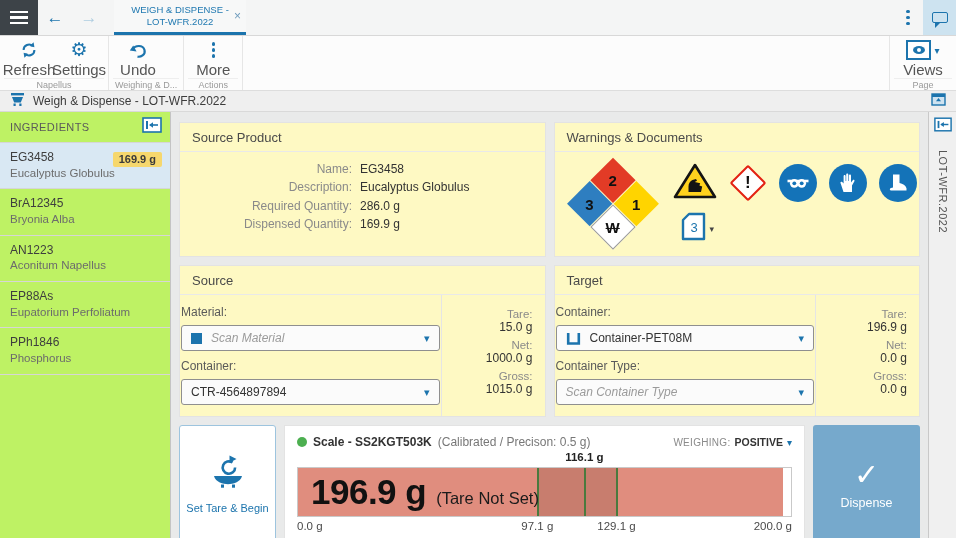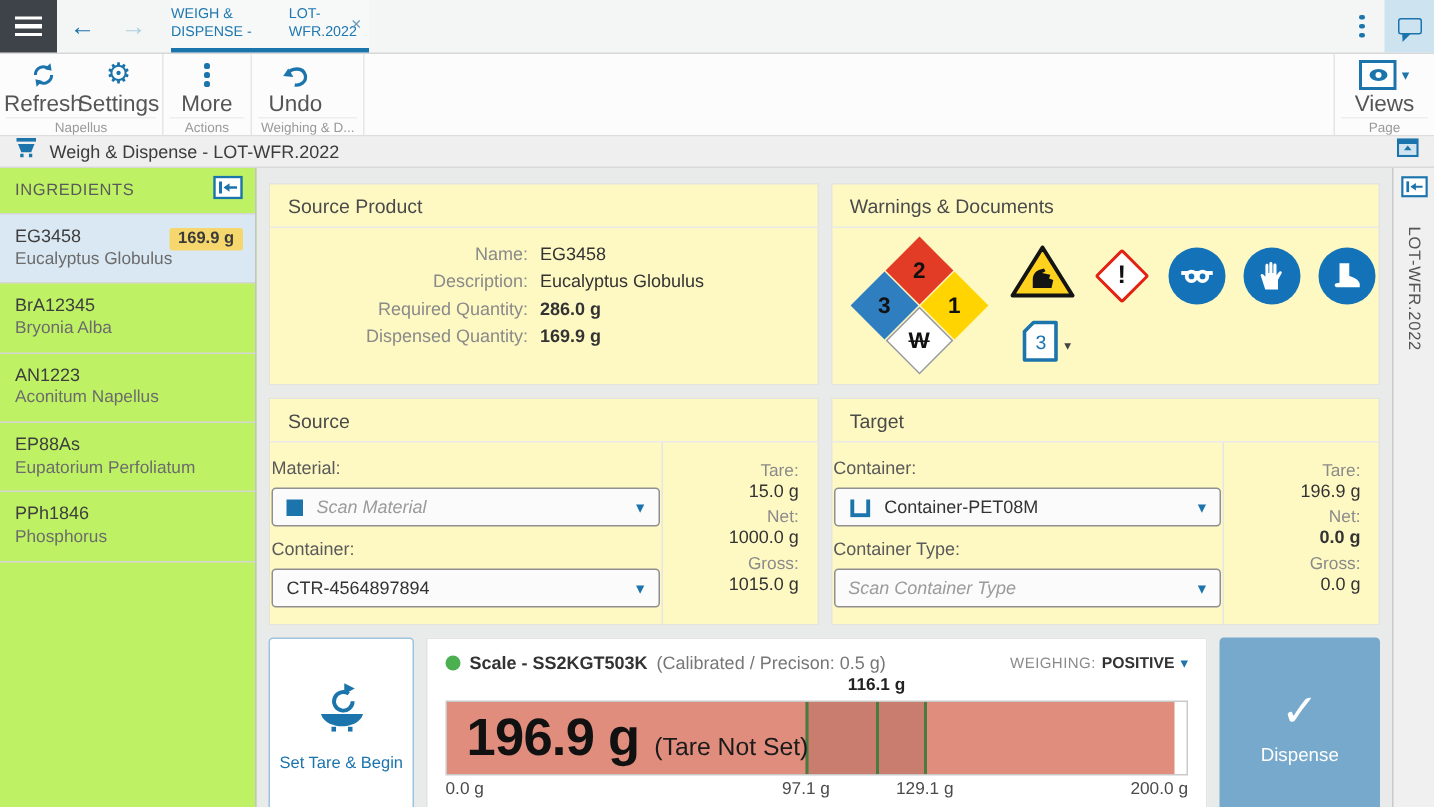--- a/index.html
+++ b/index.html
@@ -7,21 +7,21 @@
   body { font-family:"Liberation Sans","DejaVu Sans",sans-serif; background:#e9eaea; color:#333; }
   .app { width:956px; height:538px; display:flex; flex-direction:column; }
 
   
   .topbar { height:36px; background:#f4f5f5; border-bottom:1px solid #d8d8d8; display:flex; align-items:stretch; flex:0 0 36px; }
   .hamburger { width:38px; background:#3d4348; display:flex; flex-direction:column; justify-content:center; align-items:center; gap:3px; cursor:pointer; }
   .hamburger span { width:18px; height:2.5px; background:#fff; }
   .navarrow { width:34px; display:flex; align-items:center; justify-content:center; font-size:17px; font-weight:bold; }
   .back { color:#1c74ad; }
   .fwd { color:#aecde0; }
-  .tab { width:132px; margin-left:8px; display:flex; flex-direction:row; justify-content:center; align-items:center; position:relative; border-bottom:3px solid #1c74ad; background:#f7f8f8; }
+  .tab { width:132px; margin-left:8px; display:flex; flex-direction:column; justify-content:center; align-items:center; position:relative; border-bottom:3px solid #1c74ad; background:#f7f8f8; }
   .tab .t1,.tab .t2 { font-size:9.5px; color:#1f78b0; line-height:1.3; }
   .tab .close { position:absolute; right:5px; top:50%; transform:translateY(-50%); color:#6f9cbd; font-size:12px; }
   .topspacer { flex:1; }
   .kebab { width:30px; display:flex; flex-direction:column; justify-content:center; align-items:center; gap:2.5px; }
   .kebab i { width:3.5px; height:3.5px; background:#1c74ad; border-radius:50%; }
   .chatbox { width:33px; background:#cde3f0; display:flex; align-items:center; justify-content:center; }
   .bubble { width:16px; height:11px; border:1.6px solid #1c74ad; border-radius:2px; position:relative; background:transparent; }
   .bubble:after { content:''; position:absolute; left:2px; bottom:-6px; width:0; height:0; border:3.5px solid transparent; border-top-color:#1c74ad; border-left-color:#1c74ad; }
 
   
@@ -71,21 +71,21 @@
   .row2 { flex:0 0 152px; }
   .row3 { flex:1; }
   .card { background:#fef9c3; border:1px solid #e3e3e3; flex:1; display:flex; flex-direction:column; min-width:0; }
   .card-h { padding:7px 12px 6px; font-size:13px; color:#4a4a4a; border-bottom:1px solid #e9e9e9; }
 
   
   .sp-body { padding:5px 12px; }
   .sp-row { display:flex; margin:4.5px 0; font-size:12px; }
   .sp-lbl { width:160px; text-align:right; color:#8a8a8a; margin-right:8px; flex:0 0 160px; }
   .sp-val { color:#333; }
-  .bold { font-weight:bold; }
+  .bold { font-weight:normal; }
 
   
   .wd-body { padding:4px 10px; display:flex; gap:12px; align-items:flex-start; }
   .nfpa-wrap { width:96px; height:96px; position:relative; flex:0 0 96px; }
   .nfpa { width:64px; height:64px; margin:15px auto 0; transform:rotate(45deg); display:grid; grid-template-columns:32px 32px; grid-template-rows:32px 32px; gap:1px; }
   .ncell { display:flex; align-items:center; justify-content:center; }
   .ncell span { transform:rotate(-45deg); font-size:15px; font-weight:bold; color:#111; }
   .n-red { background:#e23b26; }
   .n-yellow { background:#ffd400; }
   .n-blue { background:#2e7ec0; }
@@ -187,43 +187,43 @@
         <div class="tbtn">
           <span class="ticon" style="font-size:19px;">⚙</span>
           <span class="tlabel">Settings</span>
         </div>
       </div>
       <div class="tgroup-label">Napellus</div>
     </div>
     <div class="tgroup">
       <div class="tbuttons">
         <div class="tbtn">
-          <span class="ticon dotsv">
-              <i></i>
-              <i></i>
-              <i></i>
-            </span>
-          <span class="tlabel">More</span>
-        </div>
-      </div>
-      <div class="tgroup-label">Actions</div>
-    </div>
-    <div class="tgroup">
-      <div class="tbuttons">
-        <div class="tbtn">
           <span class="ticon">
             <svg width="20" height="17" viewBox="0 0 20 17">
                 <path d="M4.5 7.5 C7 3 15 2.5 16.5 8 C17.8 13 12.5 15.3 9.5 14.6" fill="none" stroke="#1c74ad" stroke-width="2.2"></path>
                 <polygon points="1.8,8.6 8.6,9.4 5.2,3.6" fill="#1c74ad"></polygon>
               </svg>
           </span>
           <span class="tlabel">Undo</span>
         </div>
       </div>
       <div class="tgroup-label">Weighing &amp; D...</div>
+    </div>
+    <div class="tgroup">
+      <div class="tbuttons">
+        <div class="tbtn">
+          <span class="ticon dotsv">
+              <i></i>
+              <i></i>
+              <i></i>
+            </span>
+          <span class="tlabel">More</span>
+        </div>
+      </div>
+      <div class="tgroup-label">Actions</div>
     </div>
     <div class="tgroup tb-right" style="border-right:none;border-left:1px solid #e6e6e6;">
       <div class="tbuttons">
         <div class="tbtn" style="width:58px;">
           <span class="viewsbtn">
             <span class="eyebox">
                 <span class="eye"></span>
               </span>
             <span class="caret">▾</span>
           </span>

